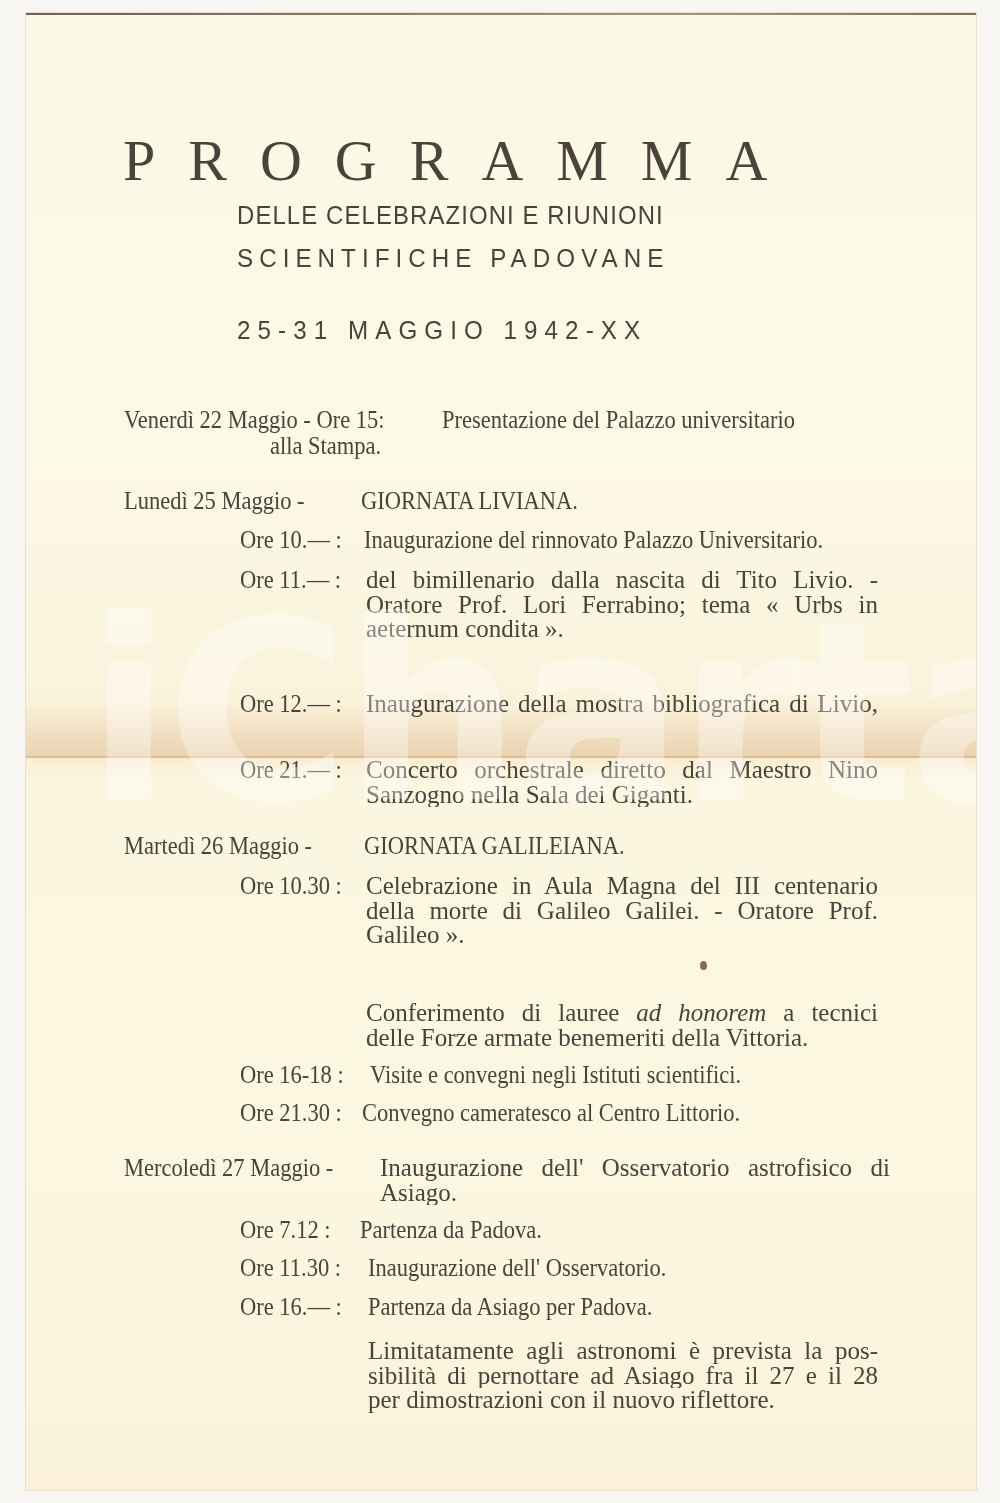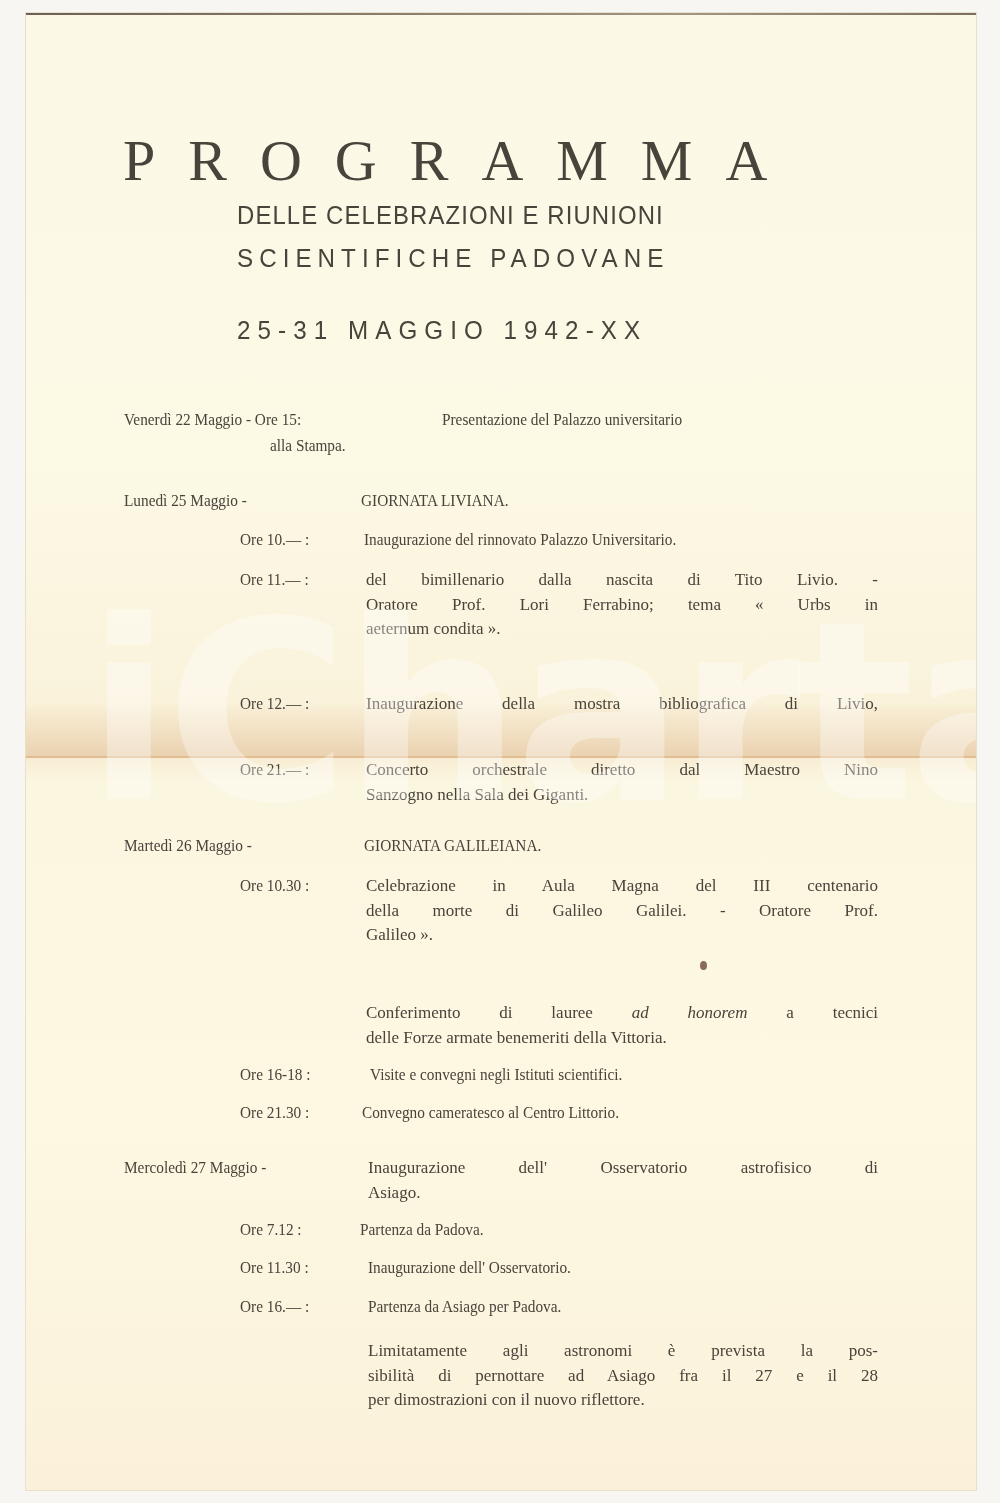--- a/index.html
+++ b/index.html
@@ -83,21 +83,21 @@
       font-size: 26px;
       letter-spacing: 7.6px;
       white-space: nowrap;
       transform: scaleX(0.93);
       transform-origin: left;
     }
     .body {
       position: absolute;
       left: 0; top: 0; width: 100%; height: 100%;
       font-family: "Liberation Serif", "DejaVu Serif", serif;
-      font-size: 17px;
+      font-size: 25px;
       line-height: 24.5px;
     }
     .line {
       position: absolute;
       white-space: nowrap;
       transform: scaleX(0.9);
       transform-origin: left;
     }
     .para {
       position: absolute;
@@ -189,21 +189,21 @@
 
       <div class="line" style="left:214px; top:1050px;">Ore 16-18 :</div>
       <div class="line" style="left:344px; top:1050px;">Visite e convegni negli Istituti scientifici.</div>
 
       <div class="line" style="left:214px; top:1088px;">Ore 21.30 :</div>
       <div class="line" style="left:336px; top:1088px;">Convegno cameratesco al Centro Littorio.</div>
     </section>
 
     <section>
       <div class="line" style="left:98px; top:1143px;">Mercoledì 27 Maggio -</div>
-      <div class="para" style="left:342px; width:510px; top:1143px;font-family:Liberation Serif, serif;">
+      <div class="para" style="left:354px; width:510px; top:1143px;font-family:Liberation Serif, serif;">
         <span class="row">Inaugurazione dell' Osservatorio astrofisico di</span>
         <span class="row last">Asiago.</span>
       </div>
 
       <div class="line" style="left:214px; top:1205px;">Ore 7.12 :</div>
       <div class="line" style="left:334px; top:1205px;">Partenza da Padova.</div>
 
       <div class="line" style="left:214px; top:1243px;">Ore 11.30 :</div>
       <div class="line" style="left:342px; top:1243px;">Inaugurazione dell' Osservatorio.</div>
 

